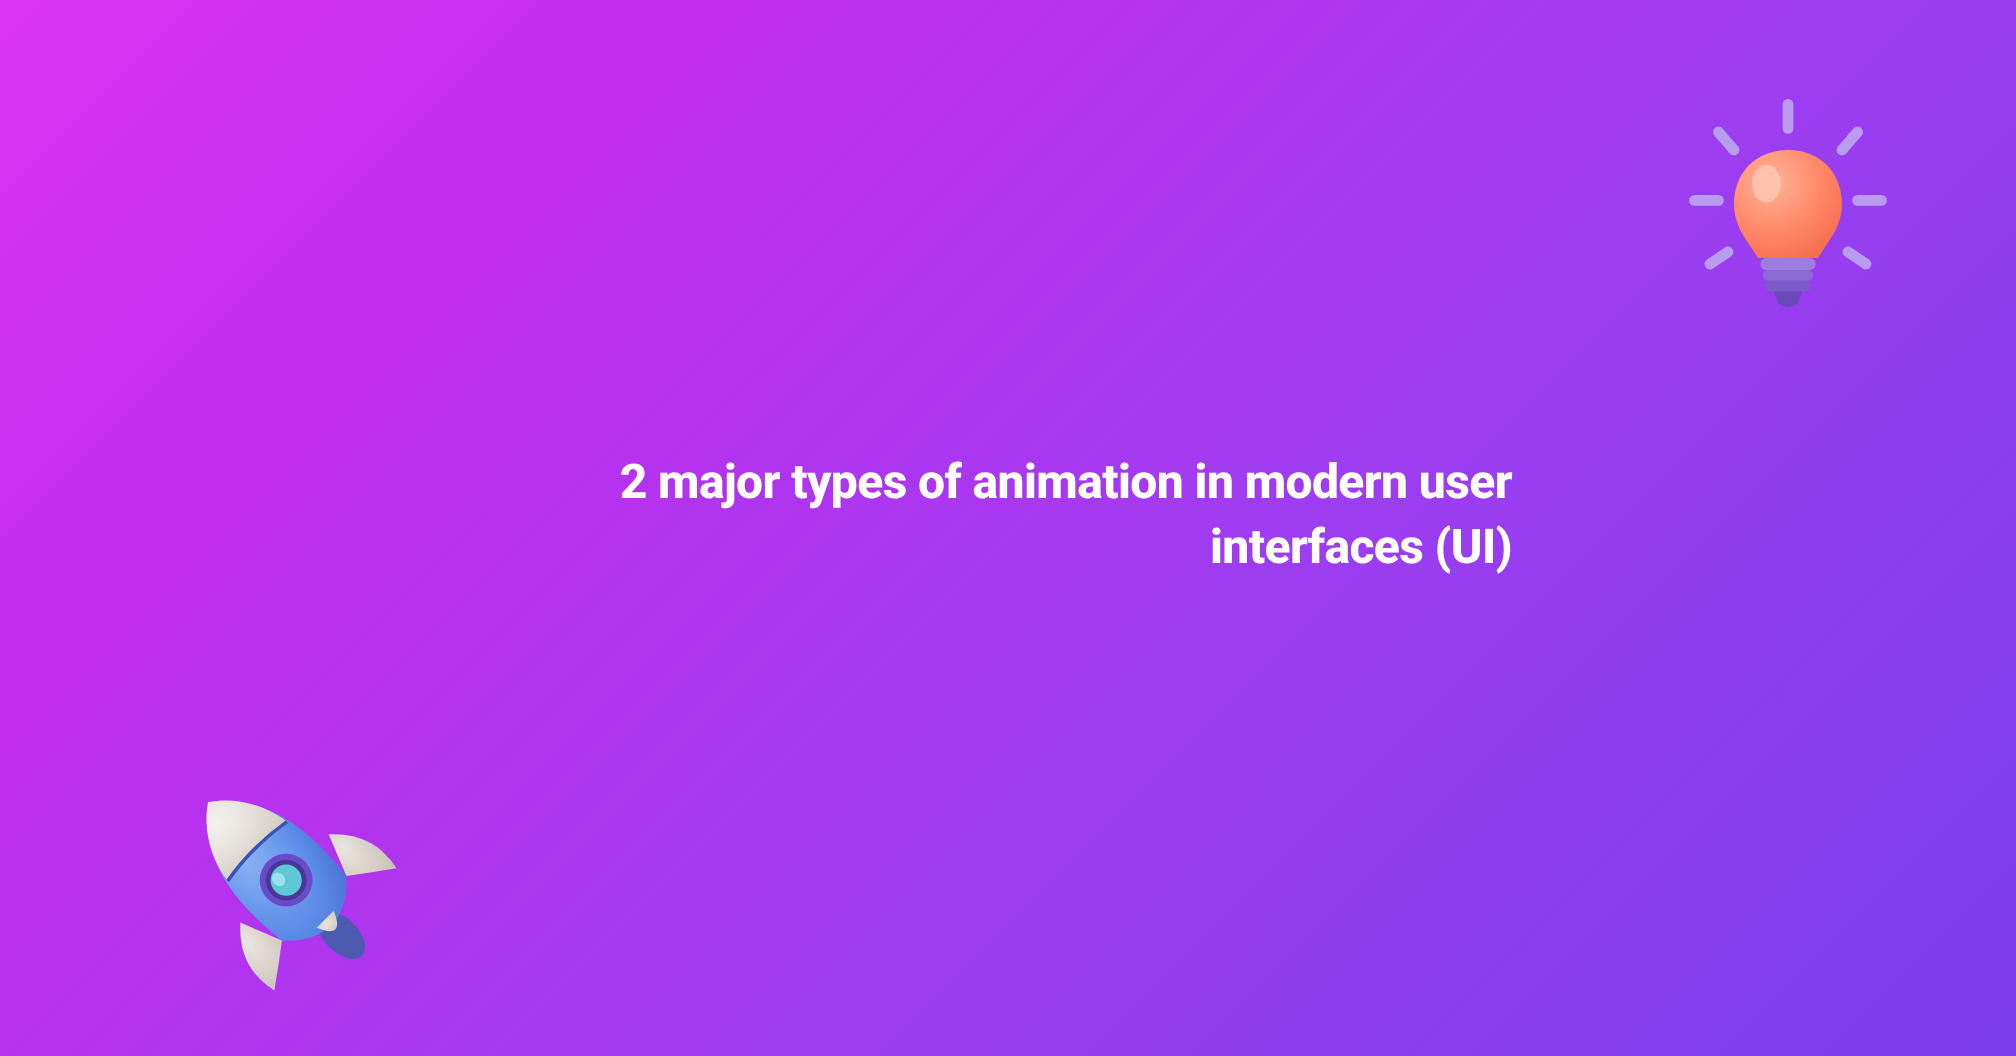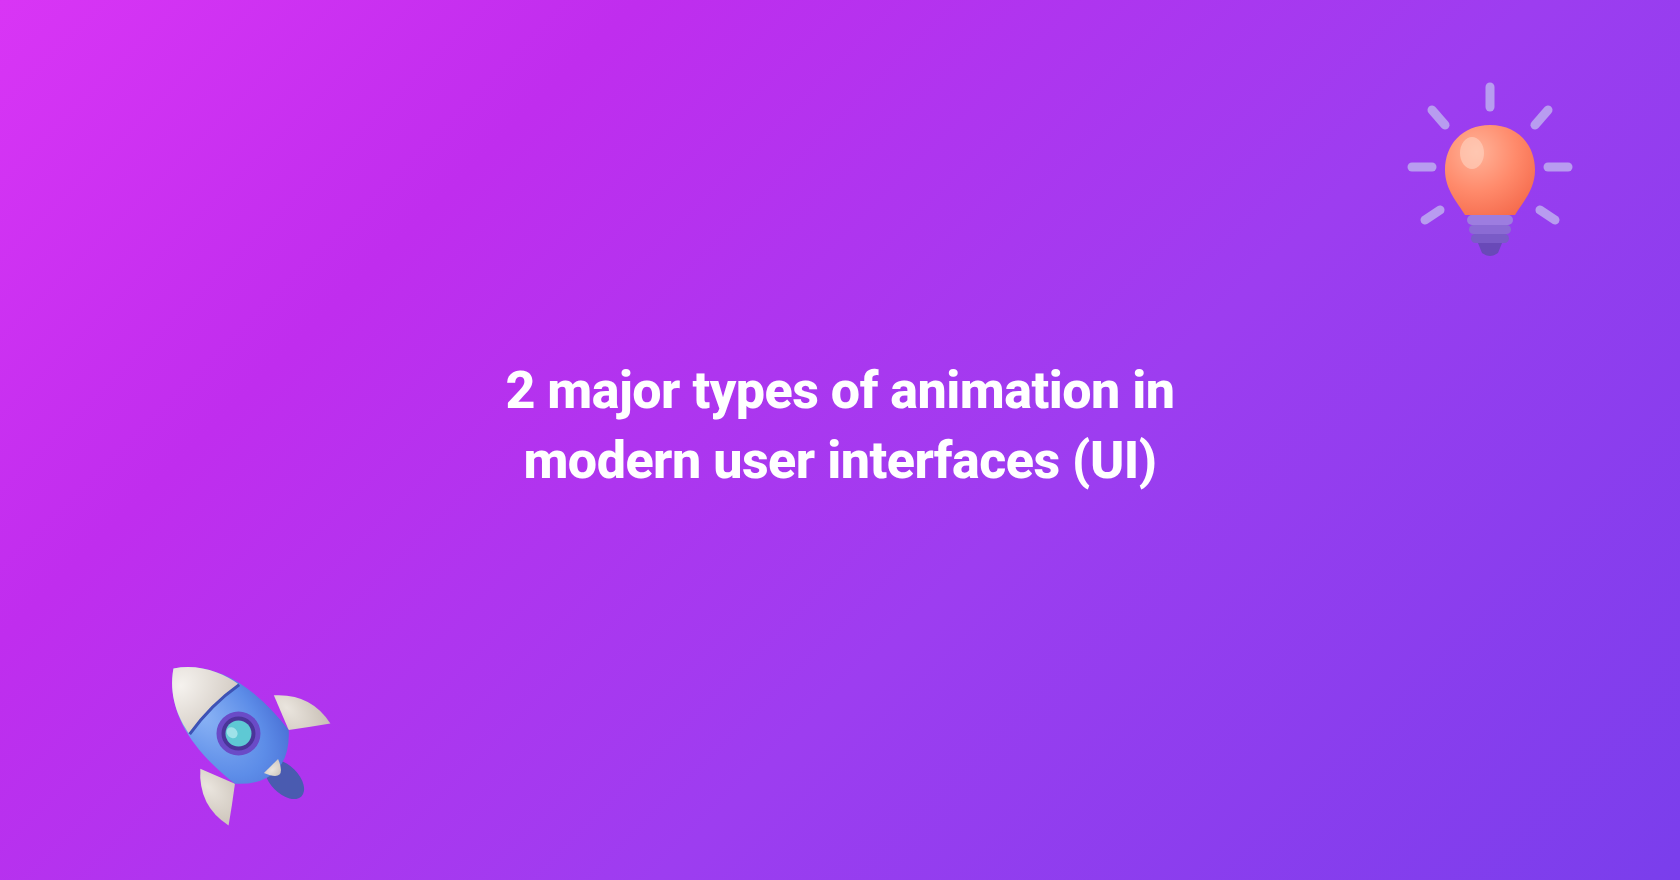--- a/index.html
+++ b/index.html
@@ -14,23 +14,23 @@
       font-family: -apple-system, BlinkMacSystemFont, 'Segoe UI', Roboto, Helvetica, Arial, sans-serif;
       position: relative;
       overflow: hidden;
     }
     .hero-title {
       position: absolute;
       top: 50%;
       left: 50%;
       transform: translate(-50%, -60%);
       color: #ffffff;
-      font-size: 52px;
+      font-size: 40px;
       font-weight: 800;
-      text-align: center;
+      text-align: right;
       line-height: 1.35;
       max-width: 900px;
       letter-spacing: -0.5px;
     }
     .rocket-icon {
       position: absolute;
       left: 120px;
       bottom: 45px;
       width: 220px;
       height: 220px;

